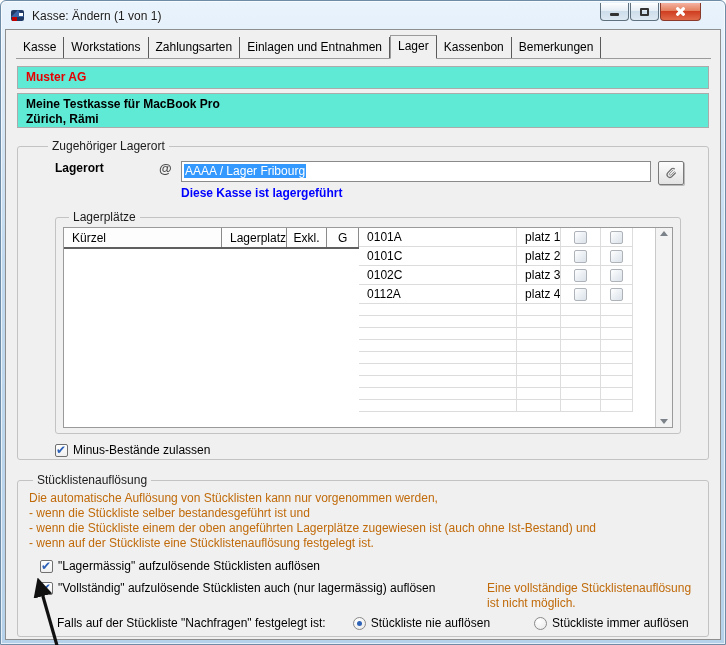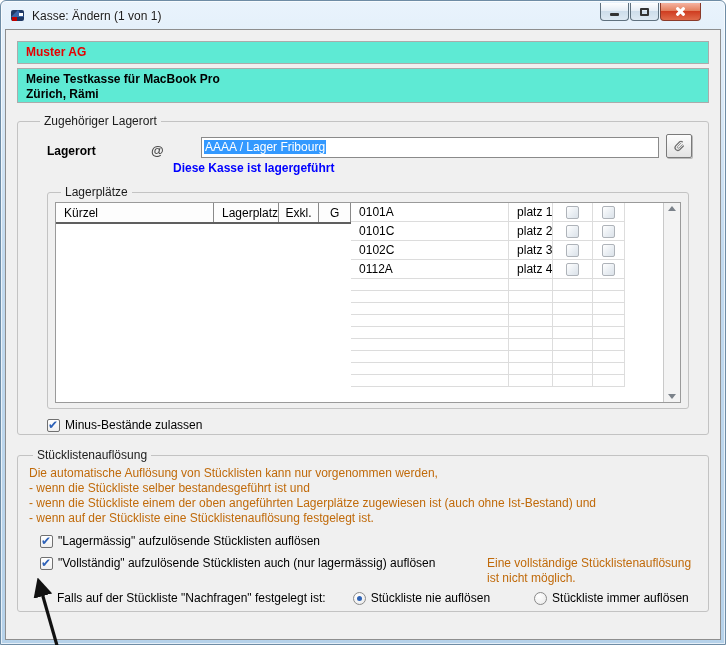--- a/index.html
+++ b/index.html
@@ -42,25 +42,25 @@
   
   .panel { border:1px solid #ABABAB; background:#5eead4; margin:0 2px; padding:3px 8px; }
   .panel.muster { margin-top:7px; height:23px; }
   .panel.muster span { color:var(--company-red,#E60000); font-weight:bold; }
   .panel.info { margin-top:4px; height:35px; font-weight:bold; line-height:15px; }
 
   
   fieldset.group { border:1px solid #C3C3C3; border-radius:3px; background:#F0F0F0; margin:0 2px; }
   fieldset.group legend { padding:0 4px; margin-left:6px; font-size:12px; color:#1b1b1b; }
 
-  .lagerort-group { margin-top:11px !important; height:321px; padding:0 16px; }
-  .field-row { display:flex; align-items:flex-end; margin-top:8px; padding-left:13px; height:22px; }
+  .lagerort-group { margin-top:11px !important; height:321px; padding:0 24px; }
+  .field-row { display:flex; align-items:flex-start; margin-top:8px; padding-left:13px; height:22px; }
   .lbl-lagerort { font-weight:bold; width:104px; }
   .at-sign { width:22px; font-weight:bold; color:#4A4A4A; font-size:13px; }
-  .textbox { flex:1; height:21px; background:#fff; border:1px solid #8A8A8A; padding:2px 2px; overflow:hidden; white-space:nowrap; margin-right:7px;margin-left:28px; }
+  .textbox { flex:1; height:21px; background:#fff; border:1px solid #8A8A8A; padding:2px 2px; overflow:hidden; white-space:nowrap; margin-right:7px; }
   .textbox .sel { background:var(--selection-blue,#3399FF); color:#fff; padding:0 1px; }
   .clip-btn { width:26px; height:24px; border:1px solid #7a7a7a; background:linear-gradient(#FDFDFD,#E3E3E3); border-radius:2px; display:flex; align-items:center; justify-content:center; cursor:pointer; box-shadow:1px 1px 0 #b9b9b9; }
   .blue-note { margin:3px 0 0 139px; color:var(--note-blue,#0000FF); font-weight:bold; height:16px; }
 
   .lagerplaetze-group { margin:8px 3px 0 13px !important; height:224px; padding:0 7px; }
   .ltable { display:flex; border:1px solid #9A9A9A; background:#fff; height:201px; margin-top:3px; }
   .cols { flex:1; display:flex; flex-direction:row; overflow:hidden; }
   .thead { display:flex; height:21px; background:#FDFDFD; border-bottom:2px solid #5f5f5f; align-items:center; }
   .thead .hc { padding-left:8px; border-right:1px solid #8a8a8a; height:100%; display:flex; align-items:center; }
   .trow { display:flex; height:19px; border-bottom:1px solid #DCDCDC; align-items:center; }
@@ -118,20 +118,29 @@
           <span class="glyph-max"></span>
         </div>
       <div class="wbtn close">
           <span class="glyph-close"></span>
         </div>
     </div>
   </div>
 
   <div class="client">
 
+    <div class="tabs" id="tabs">
+        <div class="tab">Kasse</div>
+        <div class="tab">Workstations</div>
+        <div class="tab">Zahlungsarten</div>
+        <div class="tab">Einlagen und Entnahmen</div>
+        <div class="tab active">Lager</div>
+        <div class="tab">Kassenbon</div>
+        <div class="tab">Bemerkungen</div>
+      </div>
 
     <div class="panel muster">
       <span>Muster AG</span>
     </div>
 
     <div class="panel info">
       <div>Meine Testkasse für MacBook Pro</div>
       <div>Zürich, Rämi</div>
     </div>
 

